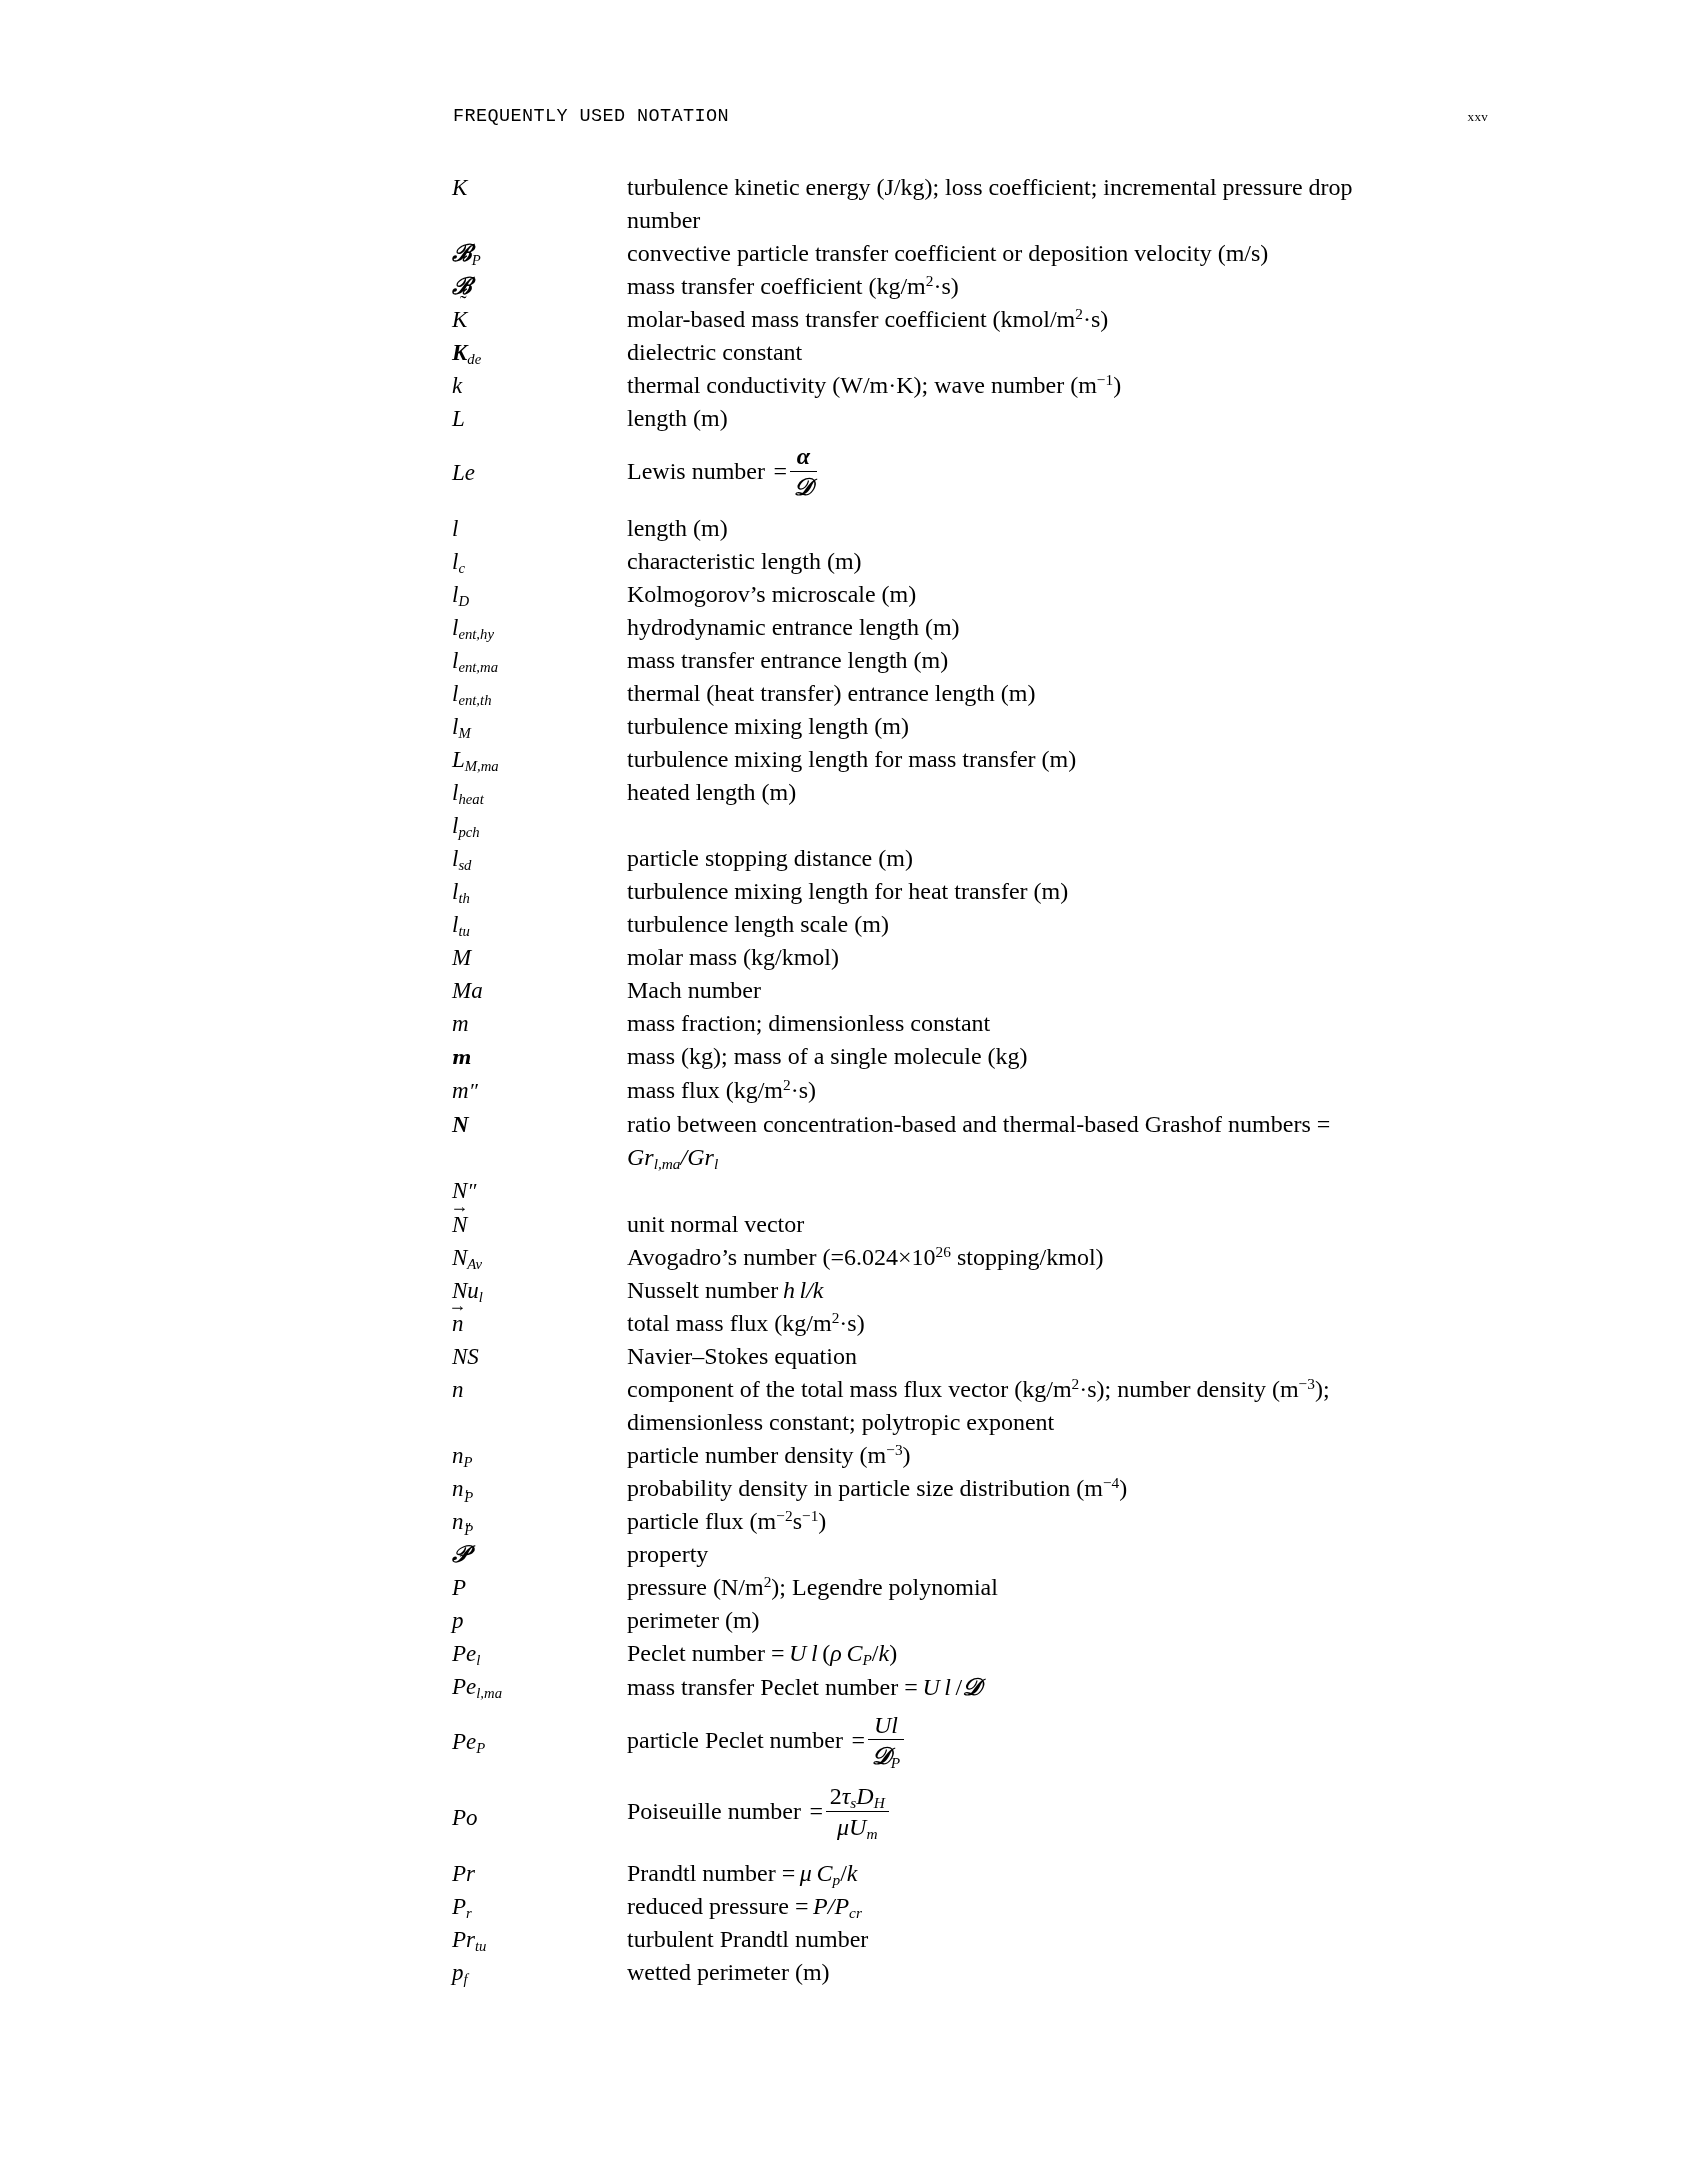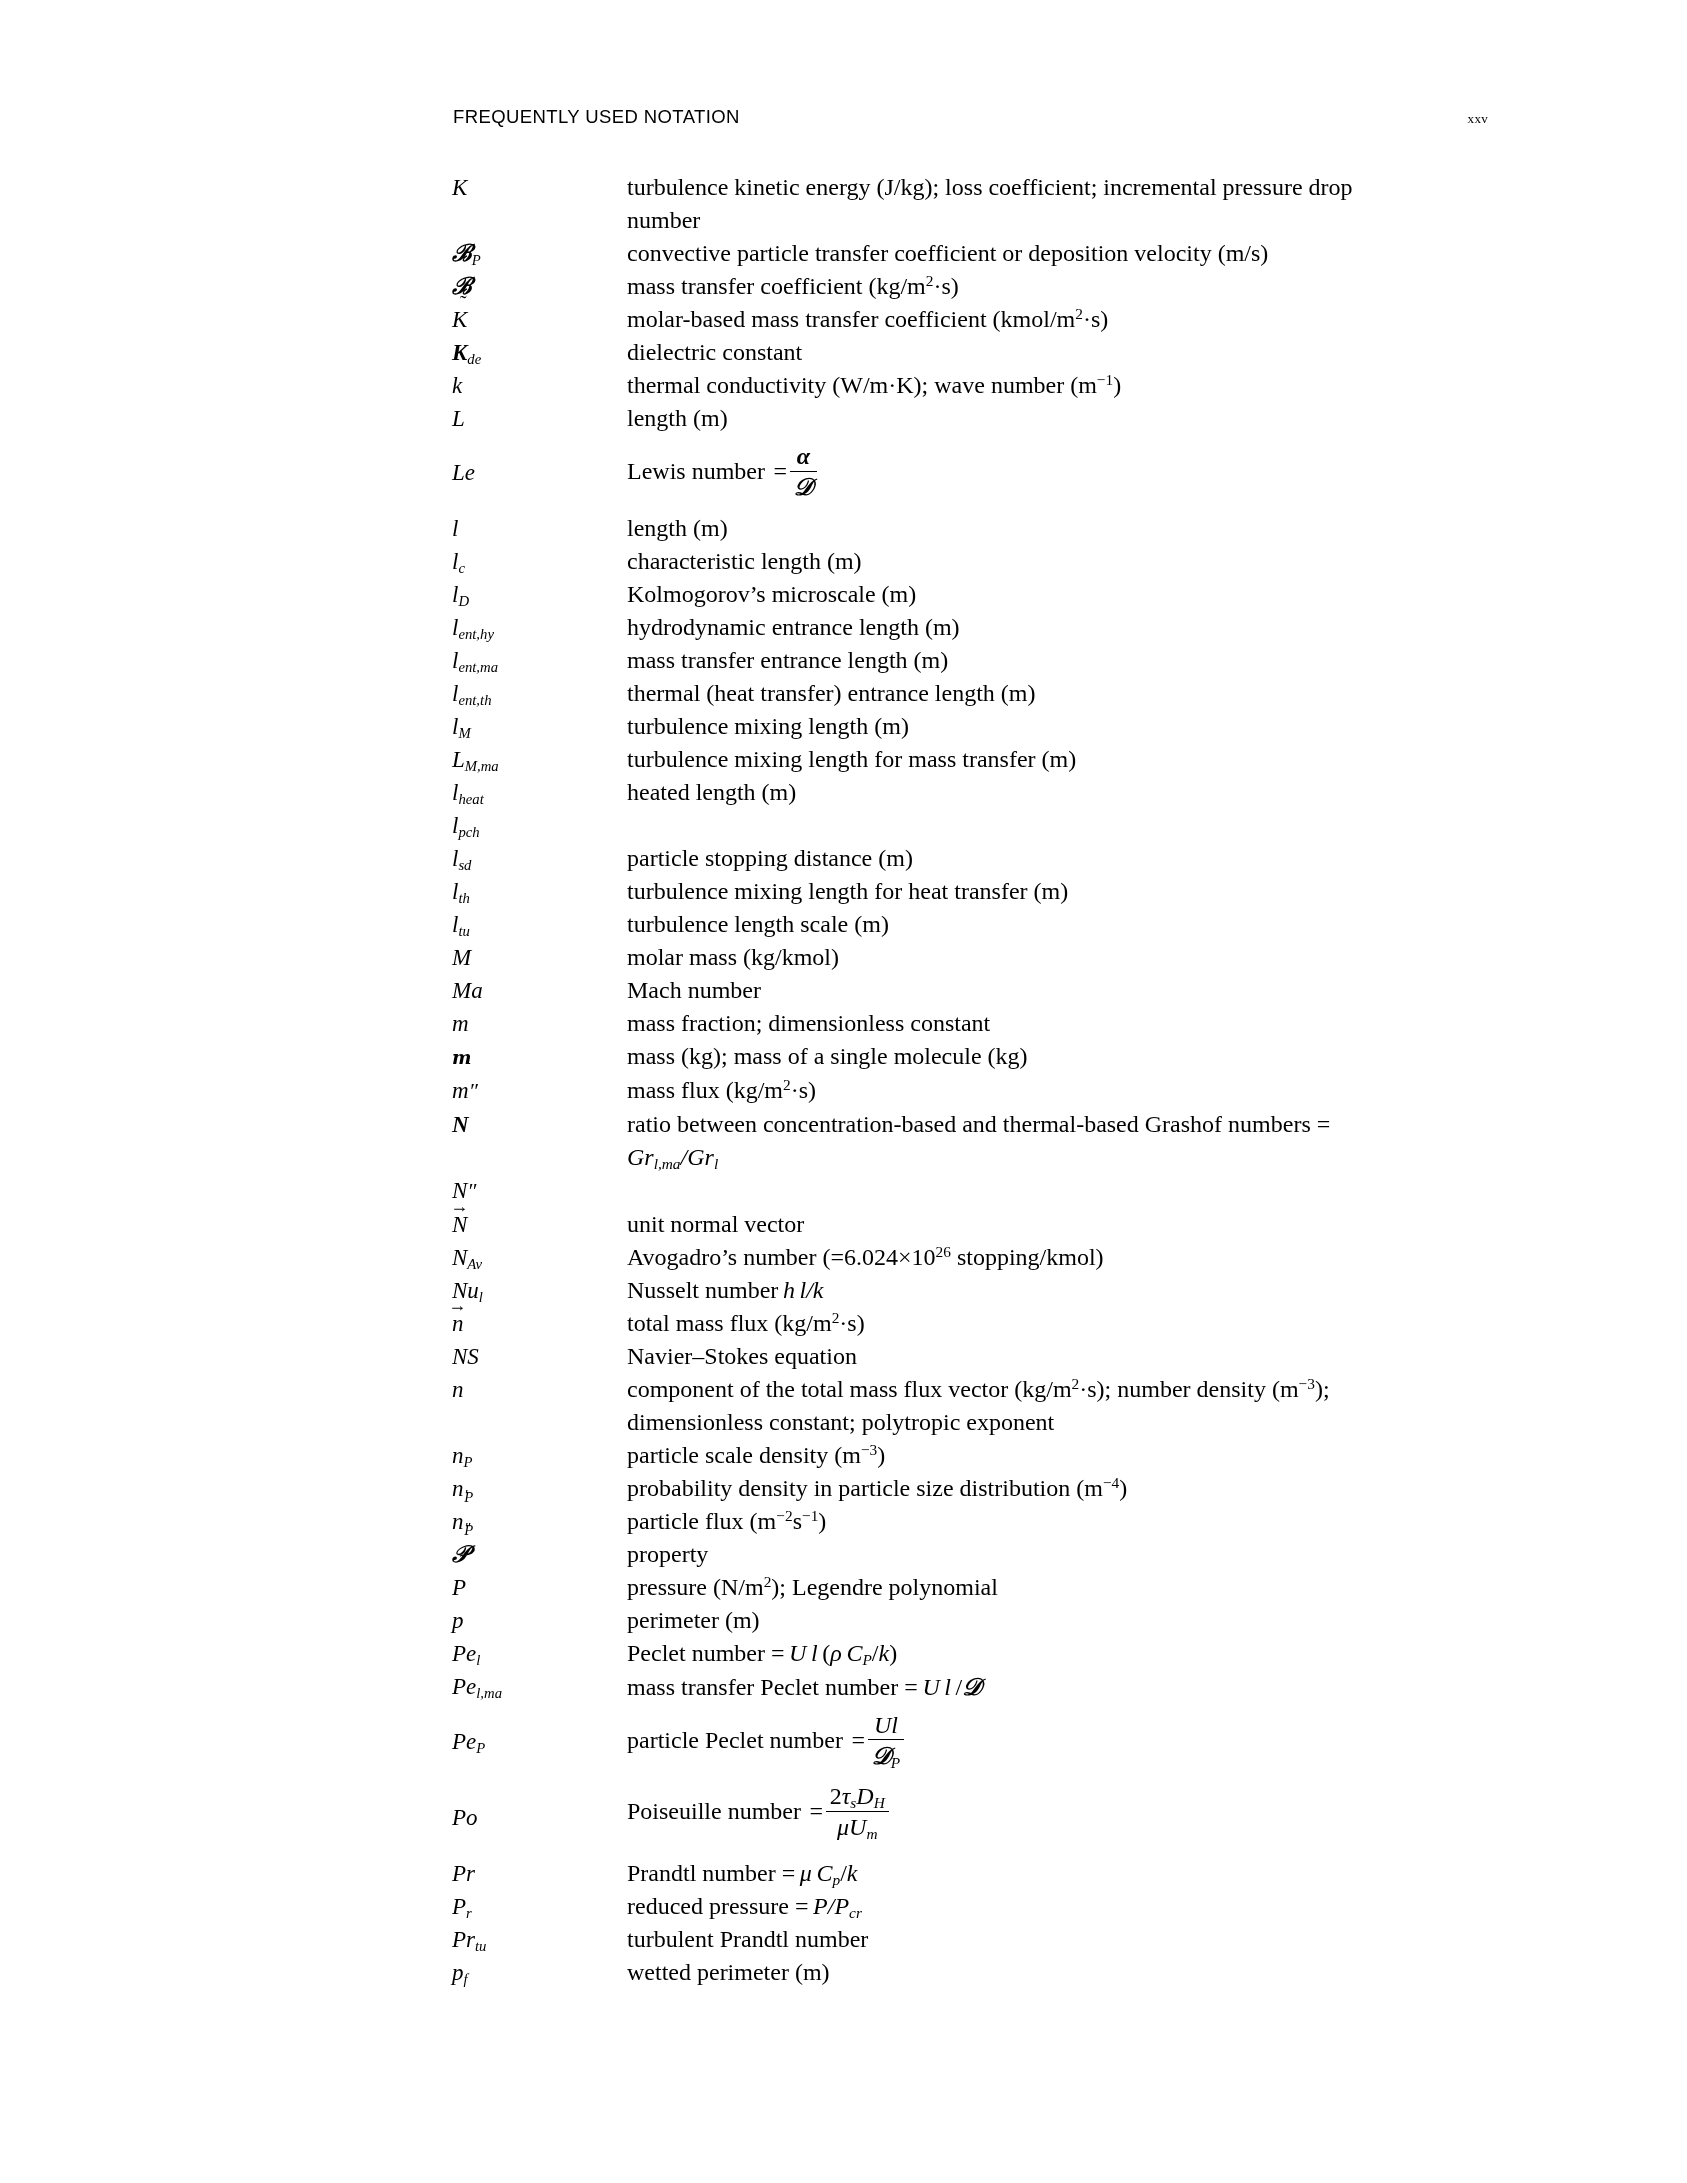--- a/index.html
+++ b/index.html
@@ -29,21 +29,21 @@
     left: 453px;
     top: 106px;
     width: 1035px;
     display: flex;
     justify-content: space-between;
     align-items: baseline;
     font-size: 19px;
     letter-spacing: 0.3px;
   }
   .running-head .rh-title {
-    font-family: Liberation Sans, sans-serif;
+    font-family: Liberation Mono, monospace;
     font-weight: 400;
     font-size: 18.5px;
     letter-spacing: 0.4px;
   }
   .running-head .rh-folio {
     font-family: "Liberation Serif", "DejaVu Serif", serif;
     font-size: 13px;
     letter-spacing: 0.3px;
   }
 
@@ -474,21 +474,21 @@
         <span>component of the total mass flux vector (kg/m</span><sup>2</sup><span>·s); number density (m</span><sup>−3</sup><span>);</span><br>
         <span>dimensionless constant; polytropic exponent</span>
       </div>
     </div>
 
     <div class="entry">
       <div class="entry-symbol">
         <span class="it">n</span><sub class="it">P</sub>
       </div>
       <div class="entry-def">
-        <span>particle scale density (m</span><sup>−3</sup><span>)</span>
+        <span>particle number density (m</span><sup>−3</sup><span>)</span>
       </div>
     </div>
 
     <div class="entry">
       <div class="entry-symbol">
         <span class="it">n</span><span style="display:inline-block;position:relative;width:0;"><sup style="position:absolute;left:0.7px;top:-0.02em;" class="it">′</sup><sub style="position:absolute;left:0.7px;top:0.10em;" class="it">P</sub></span><span style="display:inline-block;width:13.2px;"></span>
       </div>
       <div class="entry-def">
         <span>probability density in particle size distribution (m</span><sup>−4</sup><span>)</span>
       </div>

